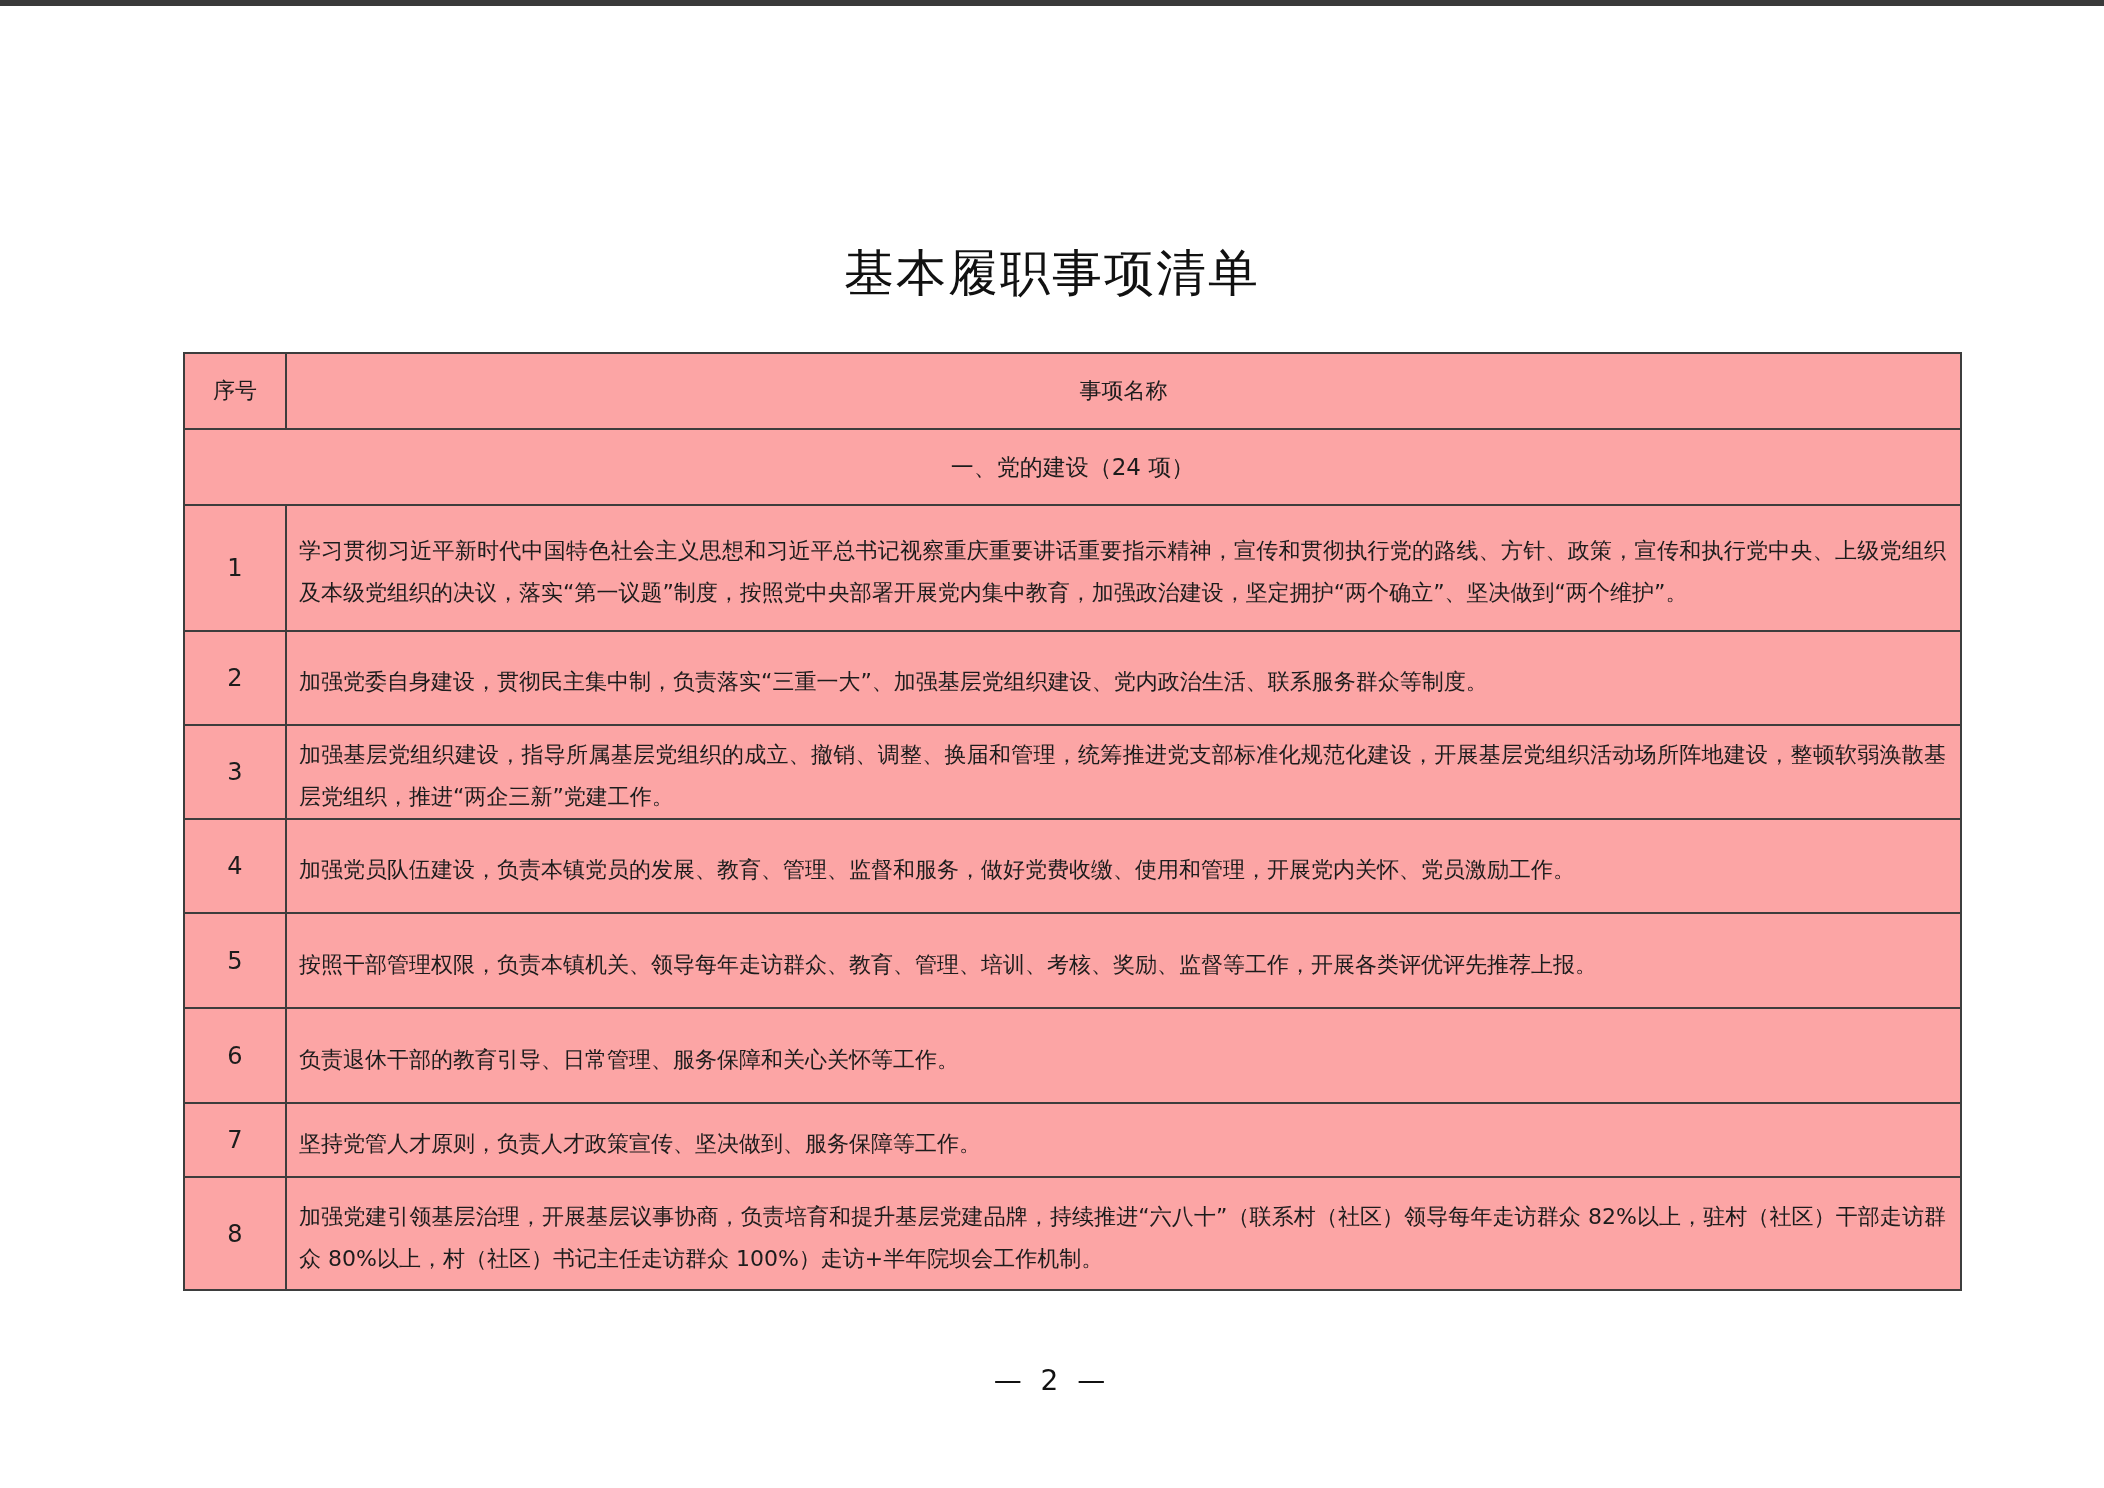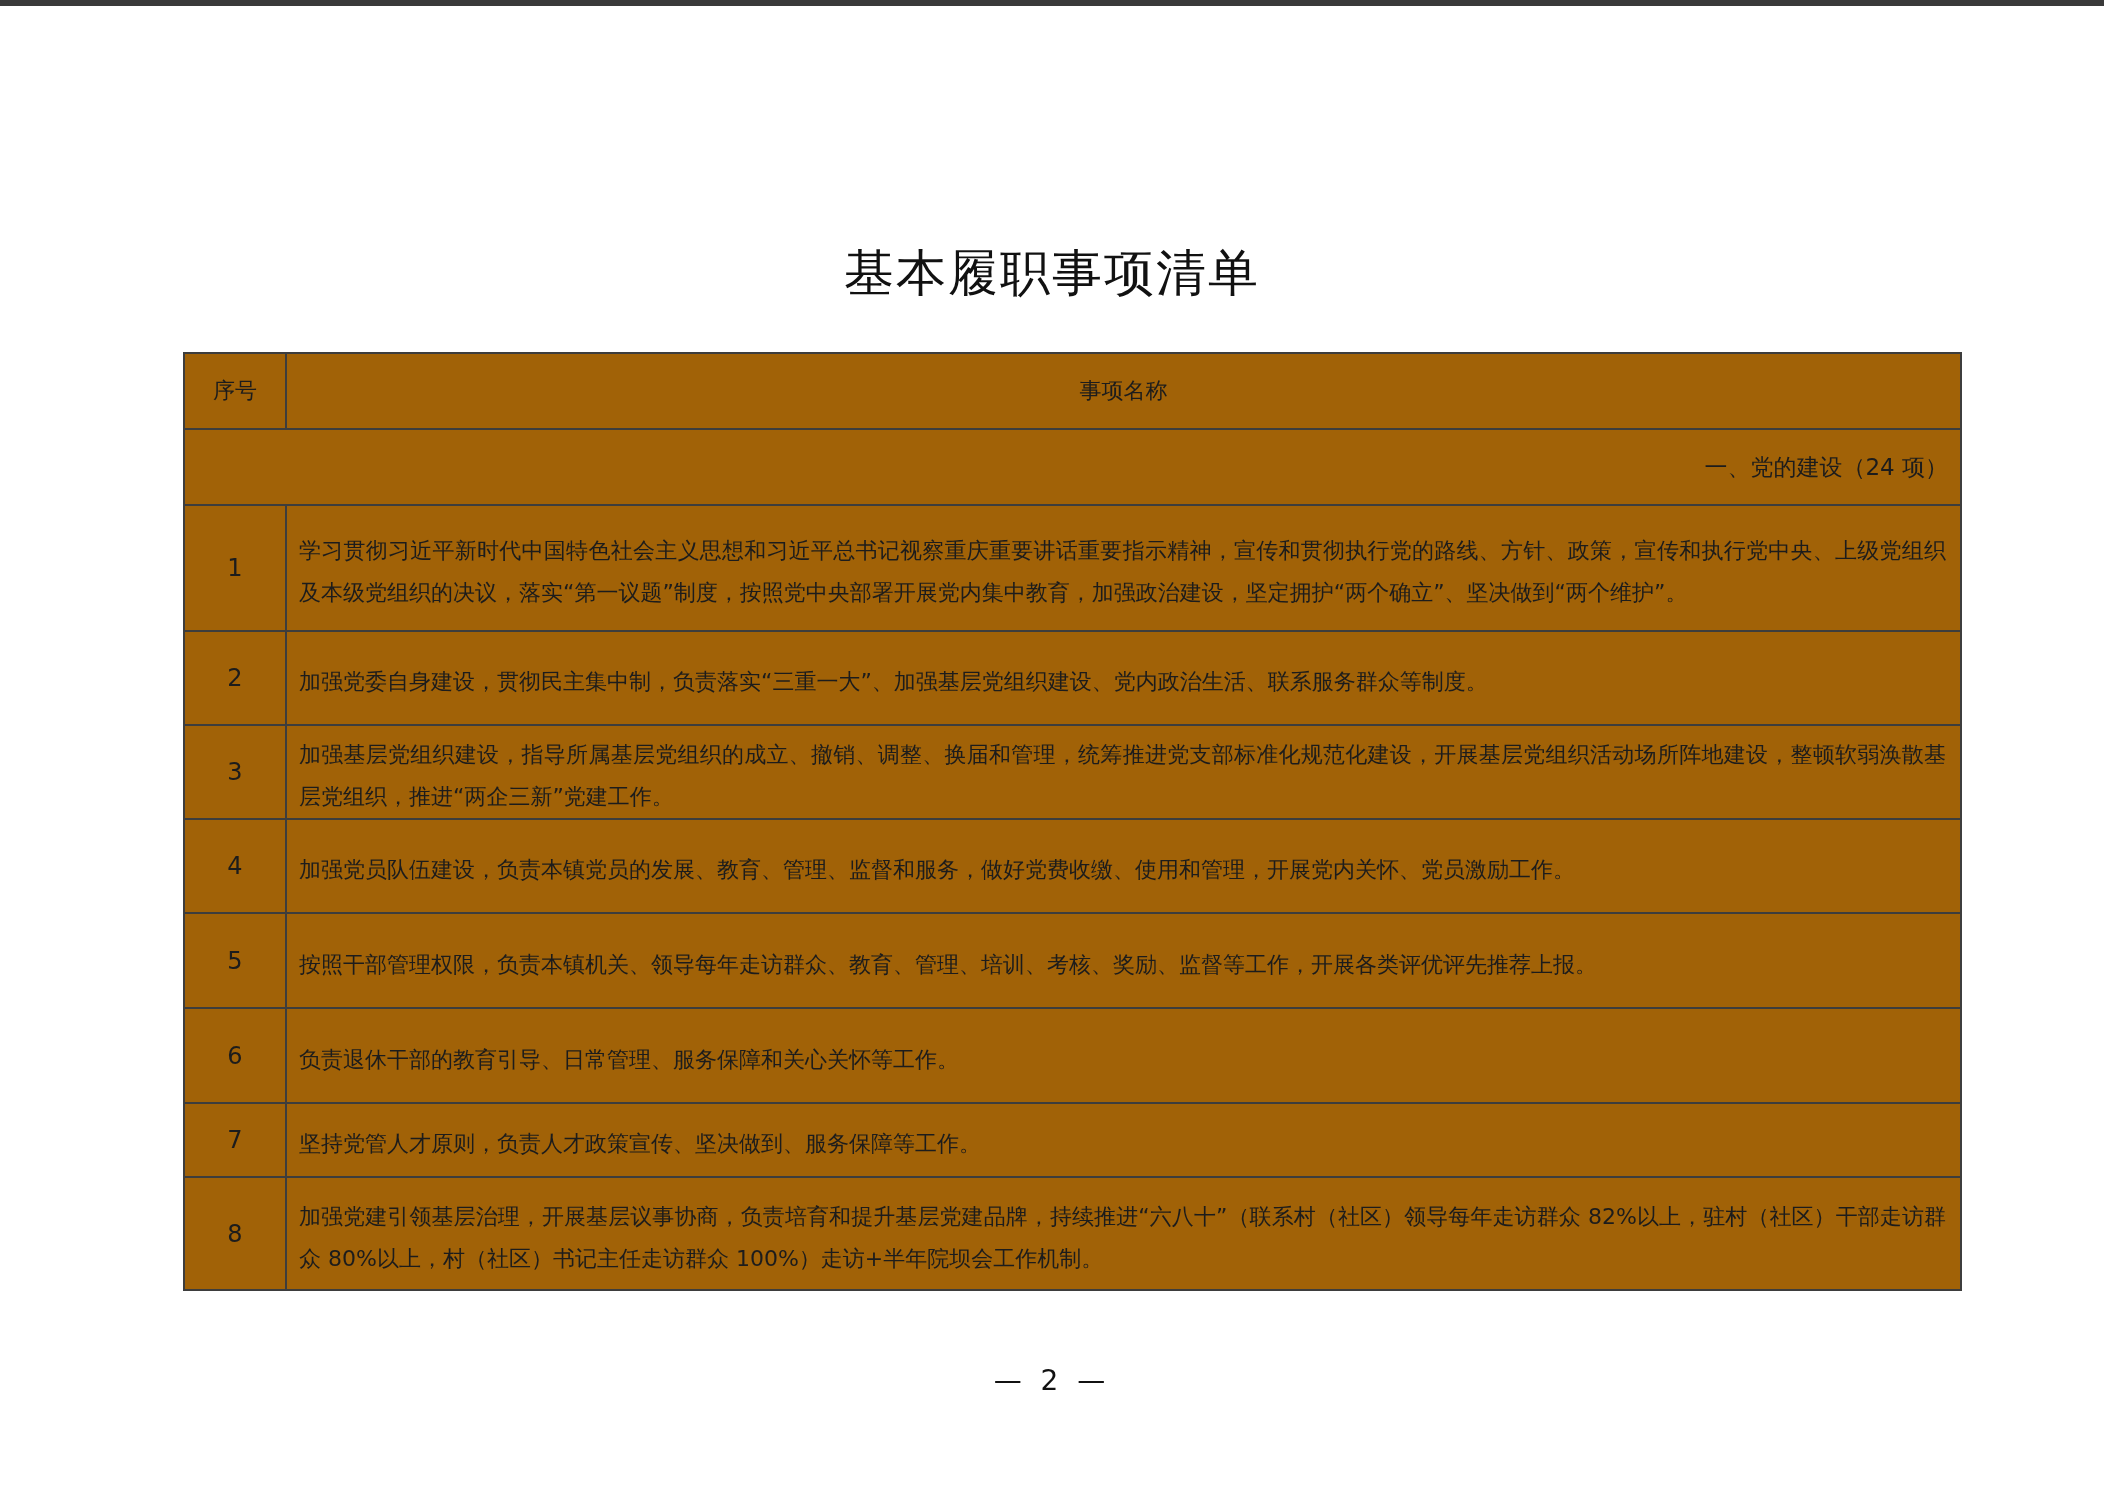--- a/index.html
+++ b/index.html
@@ -35,40 +35,40 @@
     letter-spacing: 2px;
     color: #111;
   }
   table.items-table {
     position: absolute;
     top: 352px;
     left: 183px;
     width: 1779px;
     border-collapse: collapse;
     table-layout: fixed;
-    background: #a16207;
+    background: #fca5a5;
   }
   col.col-num { width: 102px; }
   .items-table th,
   .items-table td {
     border: 2px solid #3d3d3d;
     vertical-align: middle;
   }
   .header-row th {
     height: 72px;
     font-weight: 400;
     font-size: 22px;
     text-align: center;
     font-family: "DejaVu Sans", serif;
   }
   .section-row td {
     height: 74px;
     font-size: 23px;
     padding: 0 12px;
-    text-align: right;
+    text-align: center;
     font-family: "DejaVu Sans", serif;
   }
   .item-row td.num {
     text-align: center;
     font-size: 24px;
     font-family: "DejaVu Sans", sans-serif;
   }
   .item-row td.txt {
     font-size: 22px;
     line-height: 42px;

